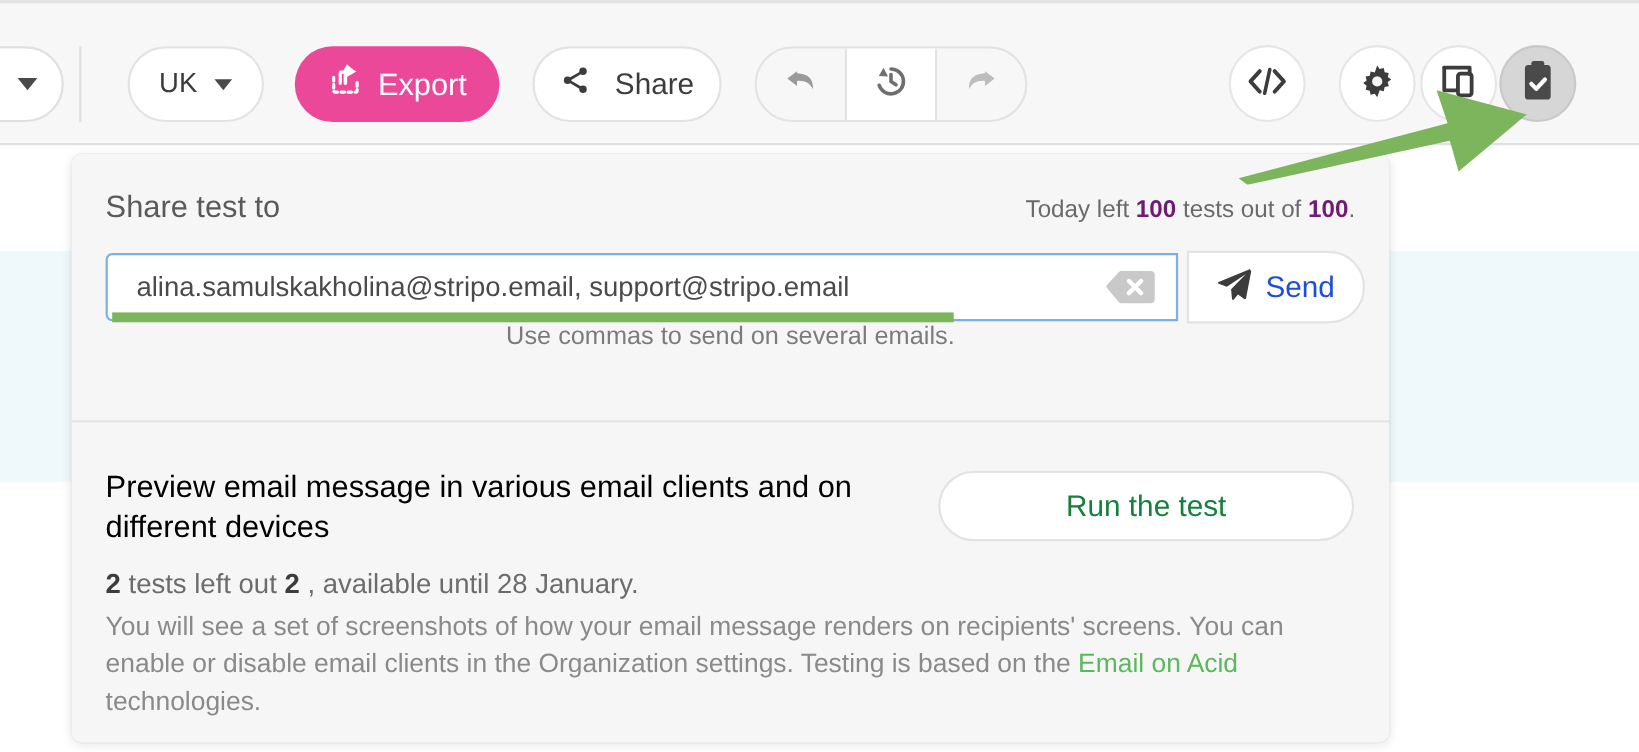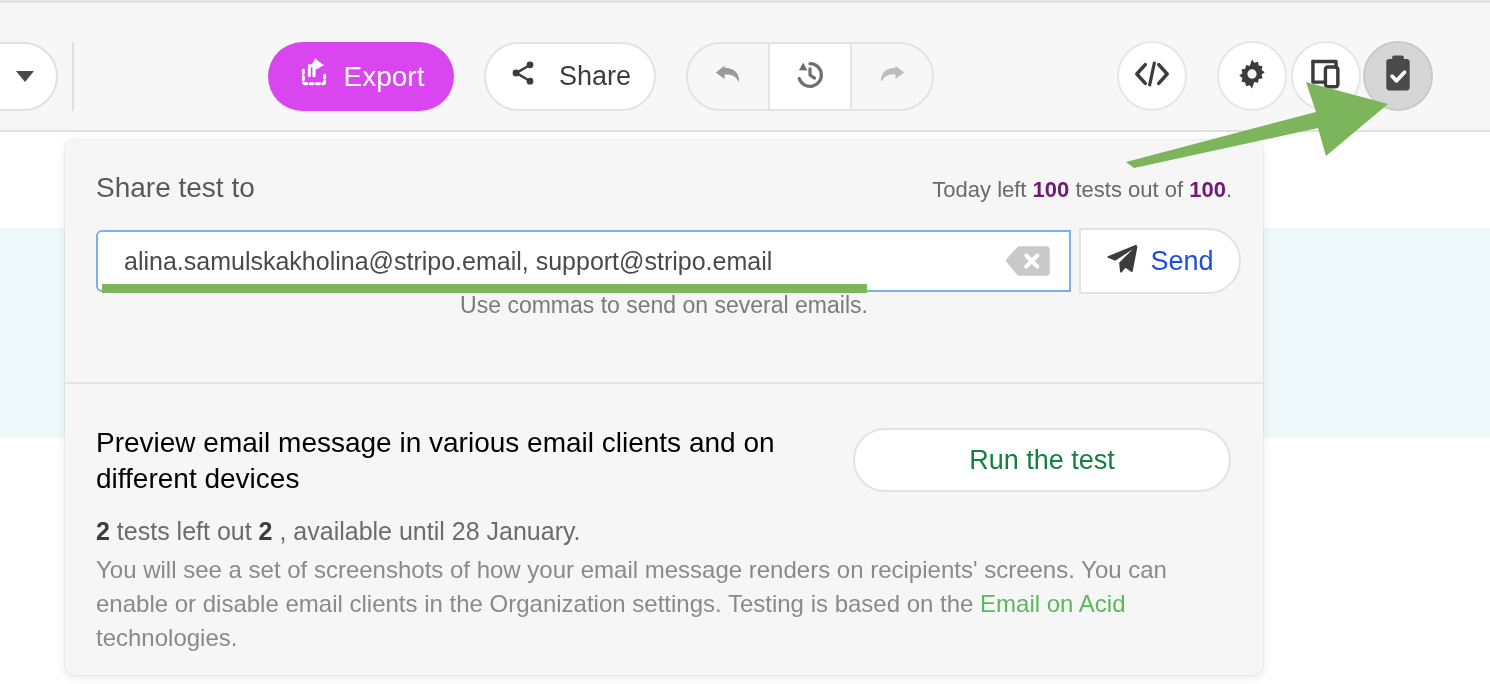--- a/index.html
+++ b/index.html
@@ -85,21 +85,21 @@
   }
   #btn-lang .caret-down {
     border-left-width: 8px;
     border-right-width: 8px;
     border-top-width: 10px;
   }
 
   #btn-export {
     left: 268px;
     width: 186px;
-    background: #d946ef;
+    background: #ec4899;
     border: none;
     color: #ffffff;
     font-size: 28px;
     gap: 14px;
   }
 
   #btn-share {
     left: 484px;
     width: 172px;
     gap: 22px;
@@ -353,20 +353,24 @@
 </head>
 <body>
 
 <div id="toolbar">
 
   <div class="split-btn">
     <span class="caret-down"></span>
   </div>
   <div class="split-divider"></div>
 
+  <div class="pill-btn" id="btn-lang">
+    <span>UK</span>
+    <span class="caret-down"></span>
+  </div>
 
   <div class="pill-btn" id="btn-export">
     <span>
       <svg width="32" height="32" viewBox="0 0 24 24" fill="none">
         <path d="M4 10v9a1 1 0 0 0 1 1h14a1 1 0 0 0 1-1v-6" stroke="#fff" stroke-width="2.2" stroke-linecap="round" stroke-linejoin="round" stroke-dasharray="2.4 2.4"></path>
         <path d="M12 14V5h4" stroke="#fff" stroke-width="2.4" stroke-linecap="round" stroke-linejoin="round"></path>
         <path d="M11 5h6.5l-4.5-4" stroke="#fff" stroke-width="0" fill="#fff"></path>
         <path d="M13 2.2 19.5 6 13 9.8z" fill="#fff"></path>
         <path d="M8.5 14V6.5h7" stroke="#fff" stroke-width="2.2" stroke-linecap="round" stroke-linejoin="round"></path>
       </svg>

